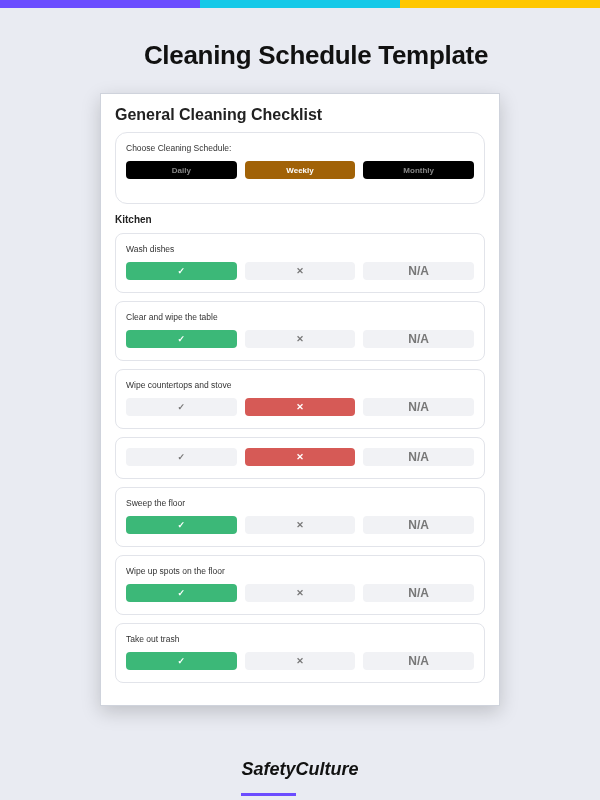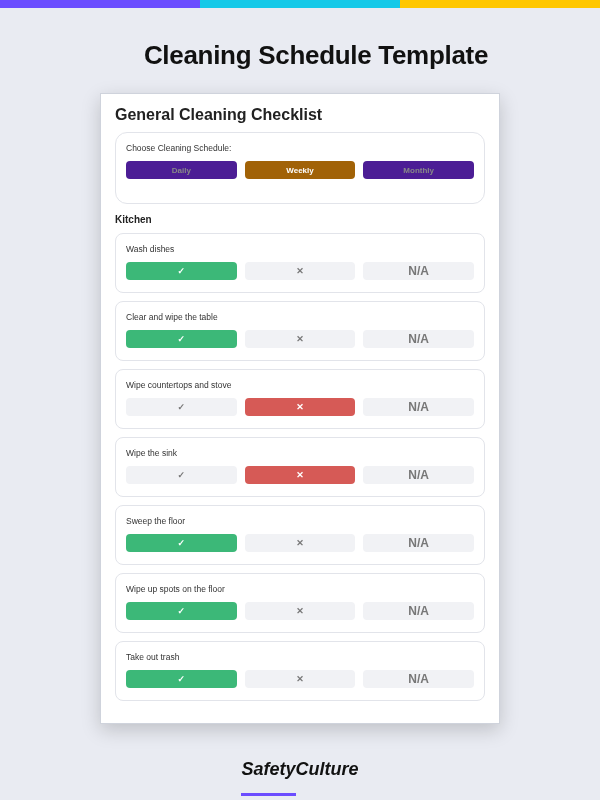--- a/index.html
+++ b/index.html
@@ -55,21 +55,21 @@
   .schedule-label {
     font-size: 8.5px;
     color: #333;
     margin-bottom: 8px;
   }
   .seg-row { display: flex; gap: 8px; }
   .seg-btn {
     flex: 1;
     height: 18px;
     border-radius: 4px;
-    background: #4c1d95;
+    background: #000000;
     color: #888;
     font-size: 8px;
     font-weight: 600;
     display: flex;
     align-items: center;
     justify-content: center;
     cursor: pointer;
   }
   .seg-btn.active {
     background: #a16207;
@@ -172,21 +172,20 @@
       </div>
       <div class="task">
         <div class="task-title">Wipe countertops and stove</div>
         <div class="opt-row">
           <div class="opt">✓</div>
           <div class="opt sel-cross">✕</div>
           <div class="opt na">N/A</div>
         </div>
       </div>
       <div class="task">
-        <div class="task-title">Wipe the sink</div>
         <div class="opt-row">
           <div class="opt">✓</div>
           <div class="opt sel-cross">✕</div>
           <div class="opt na">N/A</div>
         </div>
       </div>
       <div class="task">
         <div class="task-title">Sweep the floor</div>
         <div class="opt-row">
           <div class="opt sel-check">✓</div>

